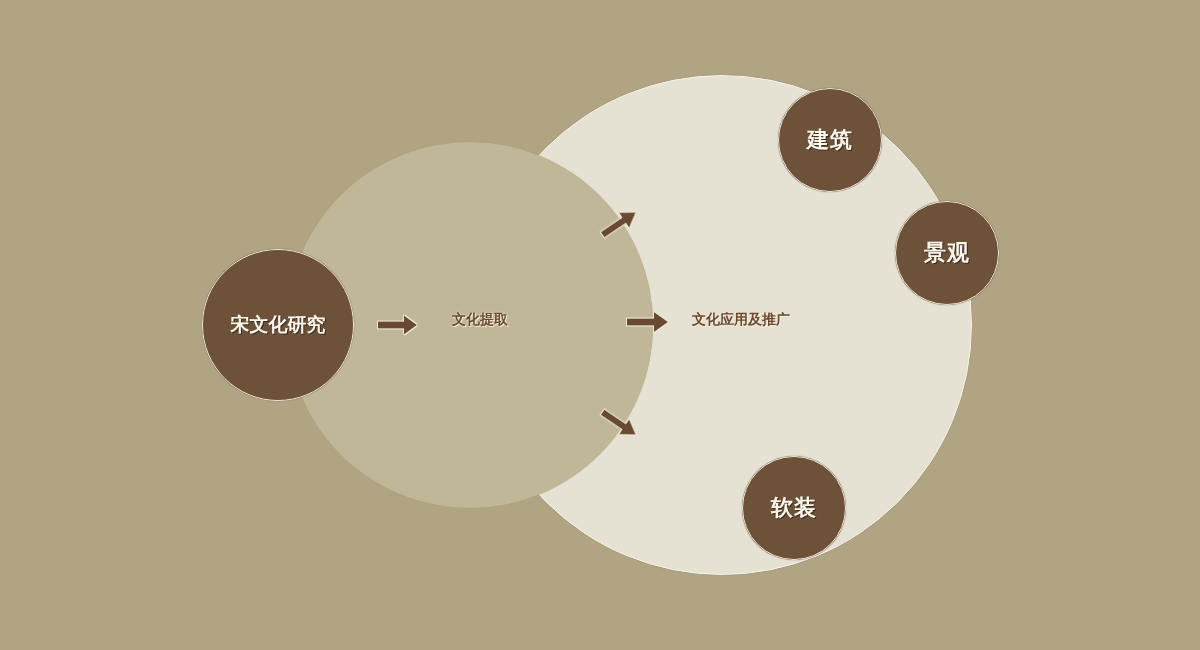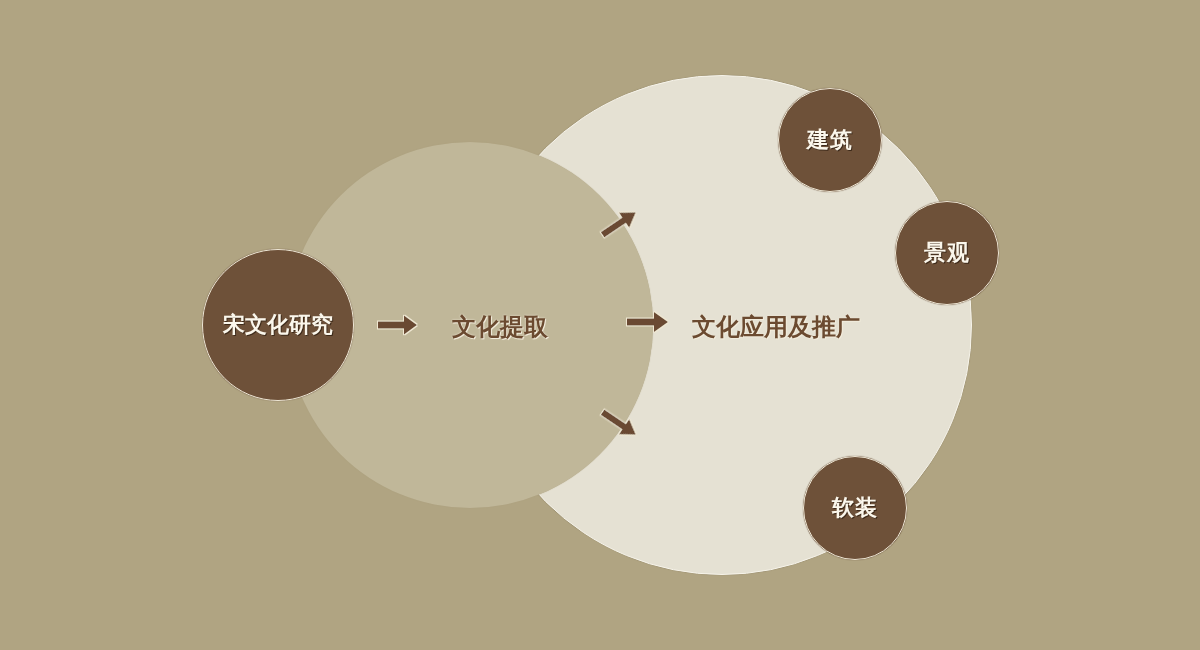--- a/index.html
+++ b/index.html
@@ -48,39 +48,39 @@
     .source-circle {
       left: 202px; top: 249px;
       width: 152px; height: 152px;
     }
     .sat {
       width: 104px; height: 104px;
     }
     .sat-jianzhu { left: 778px; top: 88px; }
     .sat-jingguan { left: 895px; top: 201px; }
     .sat-shinei { left: 895px; top: 354px; }
-    .sat-ruanzhuang { left: 803px; top: 456px; }
+    .sat-ruanzhuang { left: 742px; top: 456px; }
 
     .light-text {
       color: #fbf7ec;
       font-weight: bold;
-      font-size: 22px;
+      font-size: 19px;
       letter-spacing: 0px;
       text-shadow: 1px 1px 0 #3d2a1a;
       white-space: nowrap;
     }
     .sat .light-text {
       font-size: 22px;
       letter-spacing: 1px;
     }
     .dark-text {
       position: absolute;
       color: #6b4a30;
       font-weight: bold;
-      font-size: 24px;
+      font-size: 14px;
       white-space: nowrap;
       text-shadow: 0 0 2px #f2ecdc, 1px 1px 0 #f2ecdc;
     }
     .label-extract {
       left: 452px; top: 311px;
     }
     .label-apply {
       left: 692px; top: 311px; text-align: center;
     }
     .arrows {

